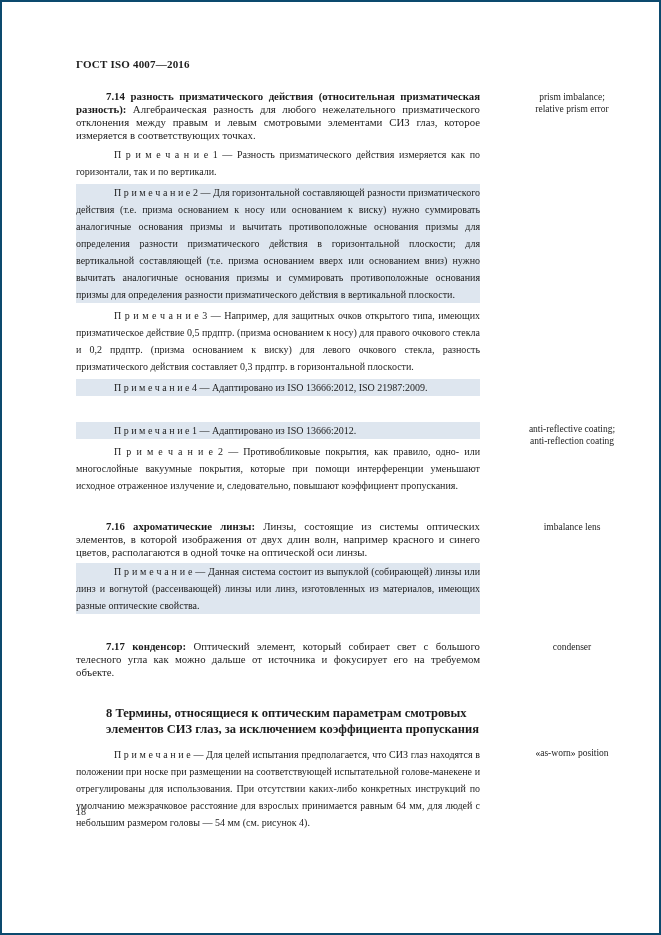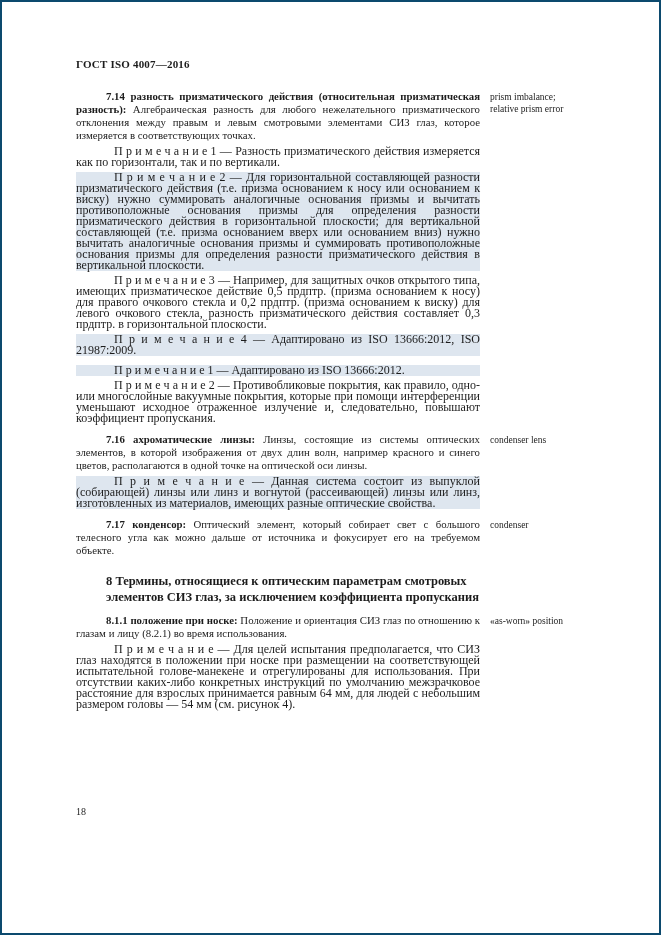--- a/index.html
+++ b/index.html
@@ -22,42 +22,42 @@
     top: 56px; left: 74px;
     font-size: 11px;
     font-weight: bold;
     letter-spacing: 0.2px;
   }
   .content {
     position: absolute;
     top: 88px; left: 74px;
     width: 404px;
   }
-  .term-section { position: relative; margin-bottom: 9px; }
+  .term-section { position: relative; margin-bottom: 26px; }
   .term-para {
     font-size: 10.8px;
     line-height: 13px;
     text-align: justify;
     text-indent: 30px;
   }
   .note {
-    font-size: 12px;
-    line-height: 11px;
+    font-size: 10px;
+    line-height: 17px;
     text-align: justify;
     text-indent: 38px;
     margin-top: 4px;
   }
   .hl { background: rgba(168,190,214,0.38); }
   .margin-note {
     position: absolute;
     top: 1px; left: 414px;
     width: 164px;
     font-size: 9.5px;
     line-height: 12px;
-    text-align: left;
+    text-align: center;
   }
   .h8 {
     font-size: 12.5px;
     font-weight: bold;
     line-height: 16px;
     margin: 16px 0 0 30px;
   }
   .h81 {
     font-size: 10.8px;
     font-weight: bold;
@@ -90,45 +90,47 @@
       <p class="note hl">П р и м е ч а н и е  4 — Адаптировано из ISO 13666:2012, ISO 21987:2009.</p>
       <div class="margin-note">
         <div>prism imbalance;</div>
         <div>relative prism error</div>
       </div>
     </section>
 
     <section class="term-section">
       <p class="note hl">П р и м е ч а н и е  1 — Адаптировано из ISO 13666:2012.</p>
       <p class="note">П р и м е ч а н и е  2 — Противобликовые покрытия, как правило, одно- или многослойные вакуумные покрытия, которые при помощи интерференции уменьшают исходное отраженное излучение и, следовательно, повышают коэффициент пропускания.</p>
+      <div class="margin-note">
+        <div>anti-reflective coating;</div>
+        <div>anti-reflection coating</div>
+      </div>
     </section>
 
     <section class="term-section">
       <p class="term-para"><b><span>7.16</span>&nbsp;<span>ахроматические линзы:</span></b>
         <span>Линзы, состоящие из системы оптических элементов, в которой изображения от двух длин волн, например красного и синего цветов, располагаются в одной точке на оптической оси линзы.</span></p>
       <p class="note hl">П р и м е ч а н и е — Данная система состоит из выпуклой (собирающей) линзы или линз и вогнутой (рассеивающей) линзы или линз, изготовленных из материалов, имеющих разные оптические свойства.</p>
       <div class="margin-note">
-        <div>condenser lens</div>
+        <div>imbalance lens</div>
       </div>
     </section>
 
     <section class="term-section">
       <p class="term-para"><b><span>7.17</span>&nbsp;<span>конденсор:</span></b>
         <span>Оптический элемент, который собирает свет с большого телесного угла как можно дальше от источника и фокусирует его на требуемом объекте.</span></p>
       <div class="margin-note">
         <div>condenser</div>
       </div>
     </section>
 
     <h2 class="h8">8 Термины, относящиеся к оптическим параметрам смотровых элементов СИЗ глаз, за исключением коэффициента пропускания</h2>
 
 
     <section class="term-section after-heading">
-      <p class="term-para"><b><span>8.1.1</span>&nbsp;<span>положение при носке:</span></b>
-        <span>Положение и ориентация СИЗ глаз по отношению к глазам и лицу (8.2.1) во время использования.</span></p>
       <p class="note">П р и м е ч а н и е — Для целей испытания предполагается, что СИЗ глаз находятся в положении при носке при размещении на соответствующей испытательной голове-манекене и отрегулированы для использования. При отсутствии каких-либо конкретных инструкций по умолчанию межзрачковое расстояние для взрослых принимается равным 64 мм, для людей с небольшим размером головы — 54 мм (см. рисунок 4).</p>
       <div class="margin-note">
         <div>«as-worn» position</div>
       </div>
     </section>
 
   </div>
 
   <div class="page-number">18</div>
 

